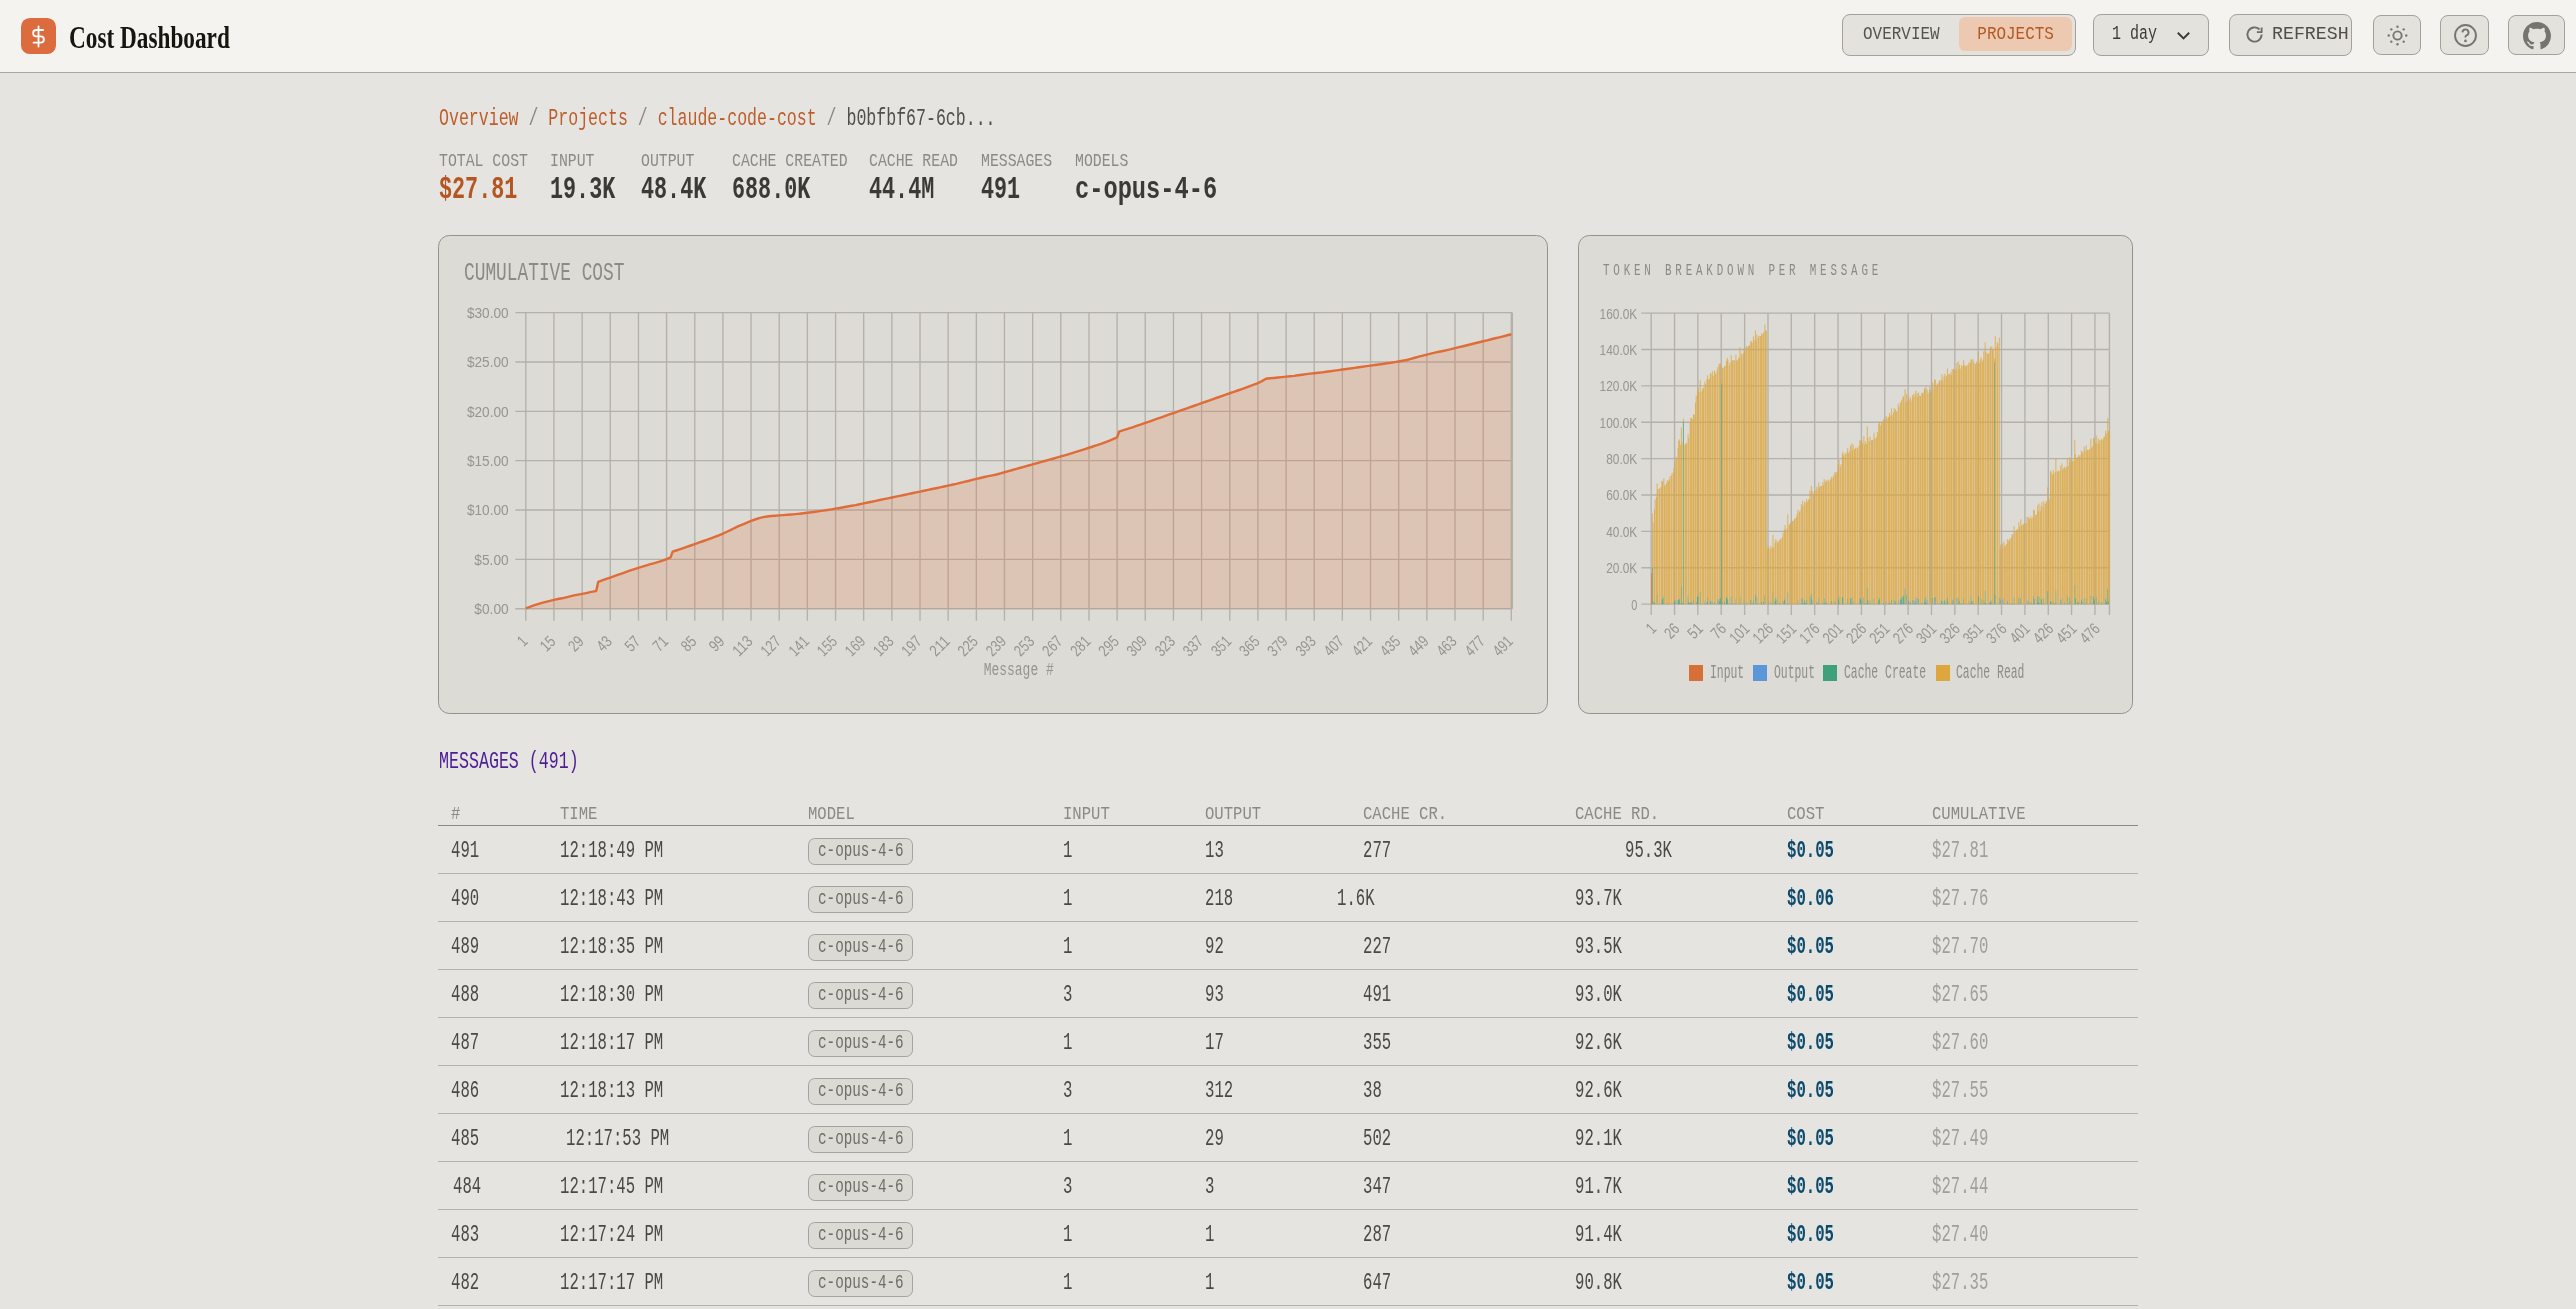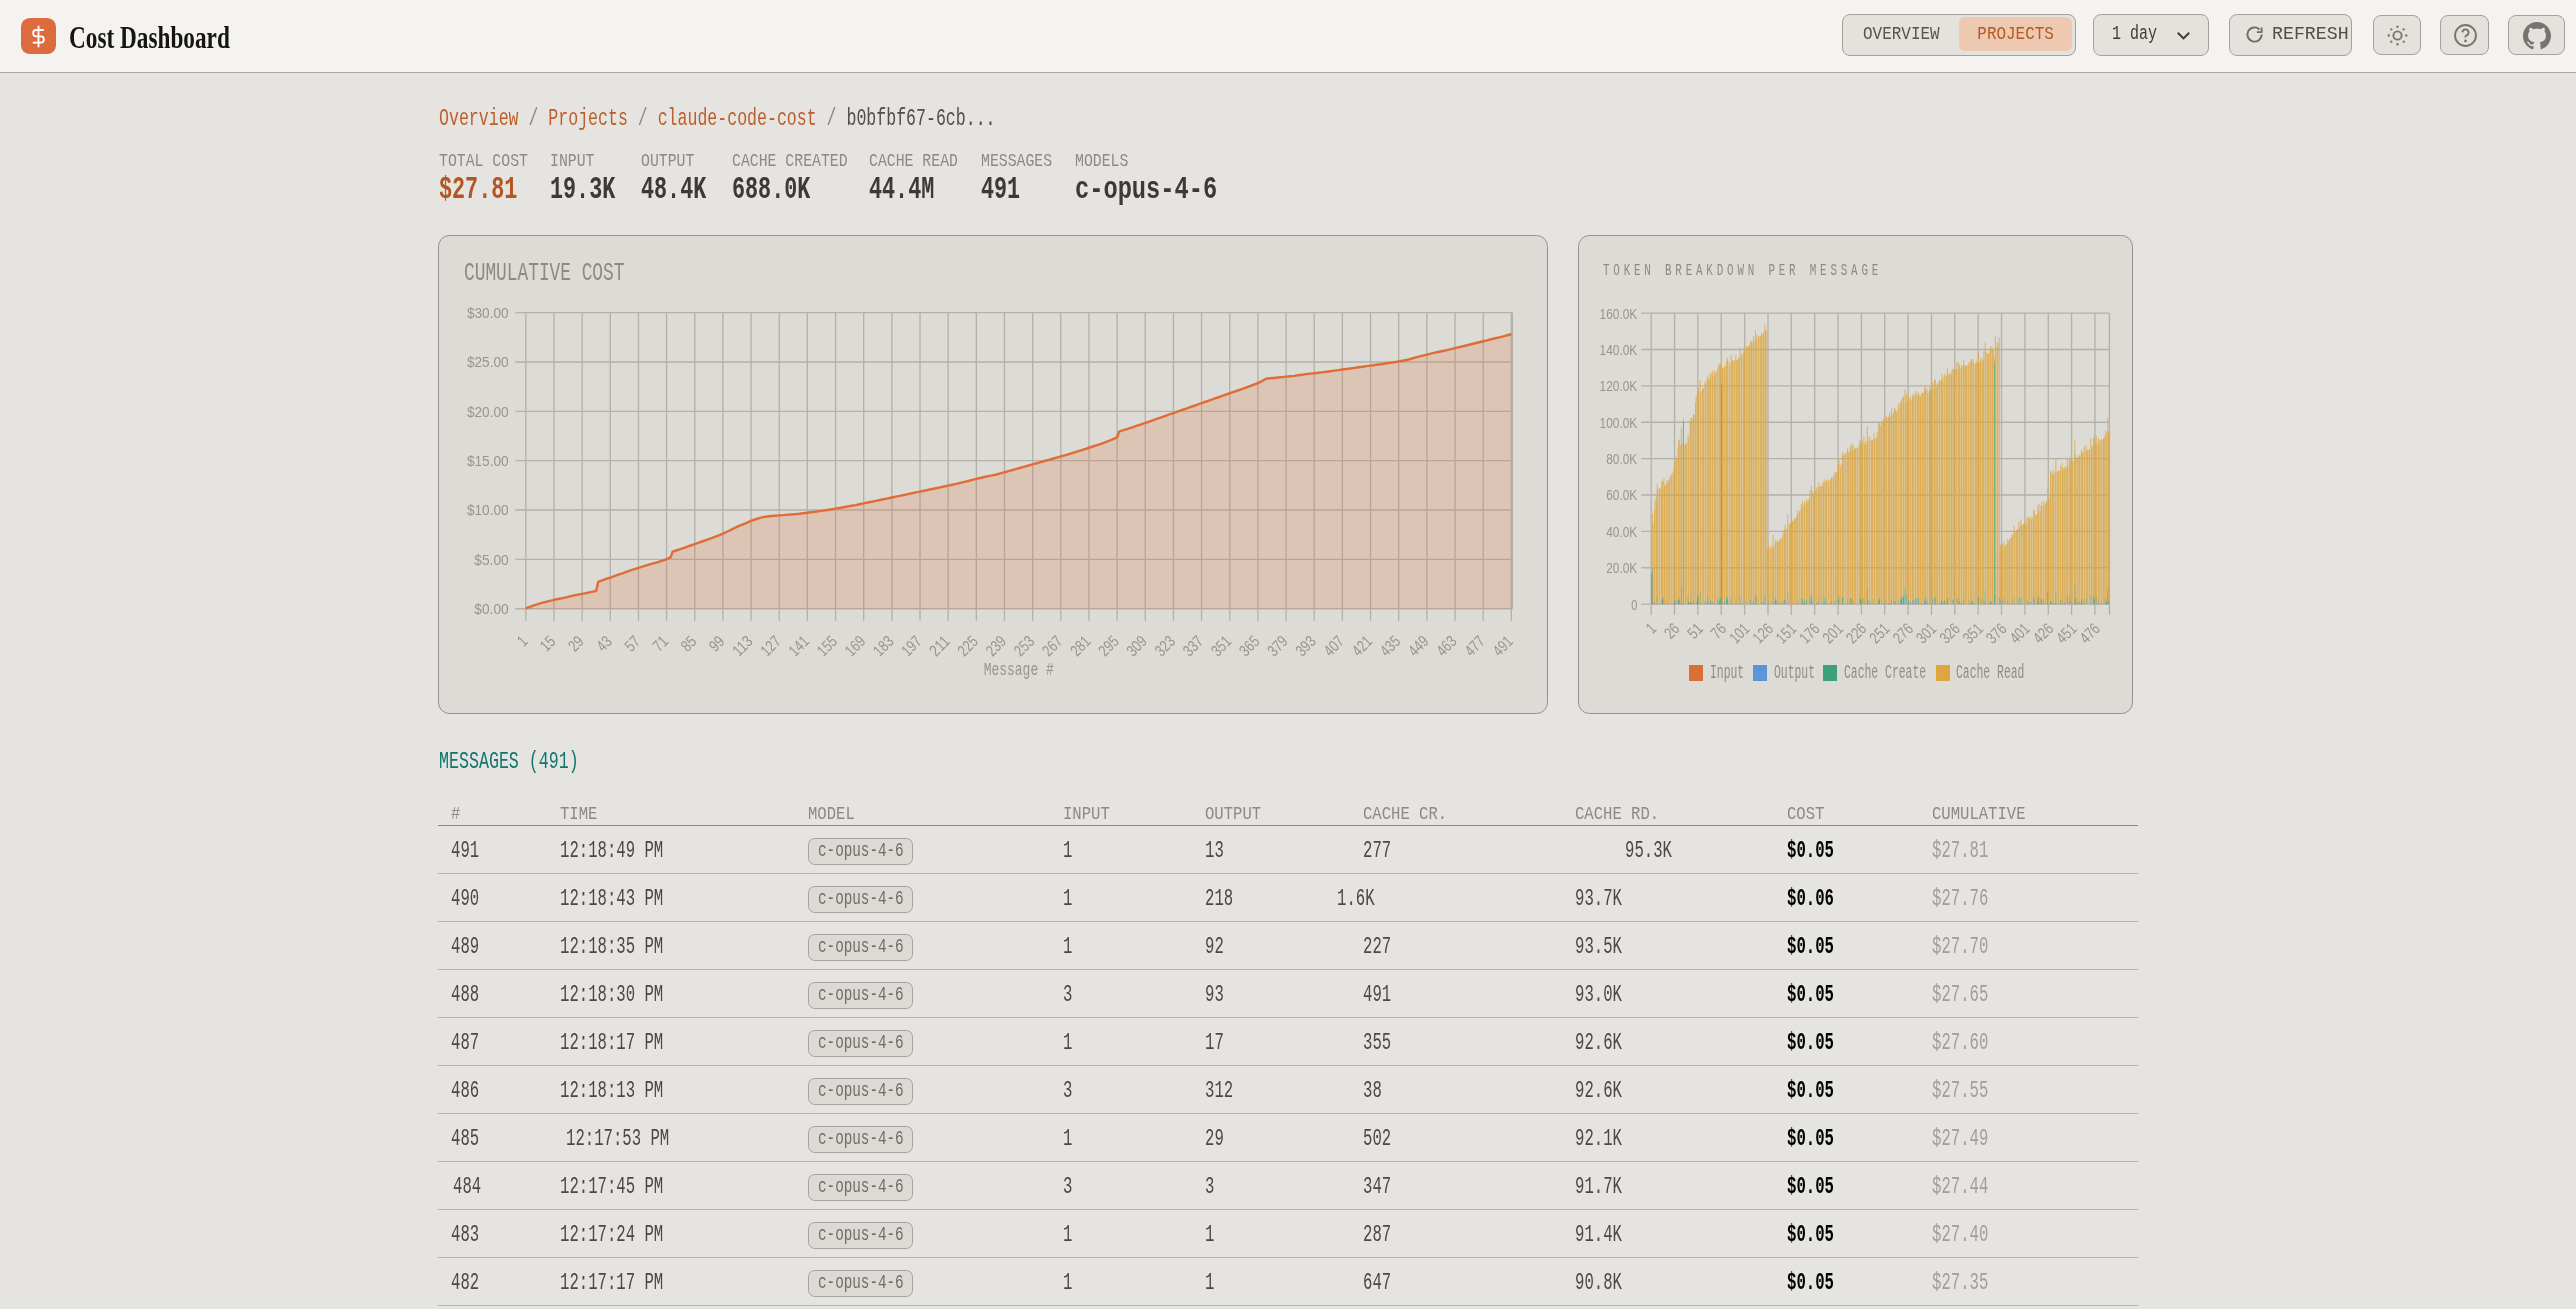--- a/index.html
+++ b/index.html
@@ -36,28 +36,28 @@
 
 .card { position:absolute; top:162px; background:#dddbd5; border:1.3px solid #94938b; border-radius:11.4px; }
 .card1 { left:0; width:1110px; height:479px; }
 .card2 { left:1140px; width:555px; height:479px; }
 .ctitle { position:absolute; color:#8b8a84; }
 .ct1 { left:25px; top:28px; font-size:25px; line-height:19px; }
 .ct2 { left:23.6px; top:27px; font-size:16px; line-height:16px; }
 .lsq { position:absolute; top:429px; width:14px; height:15.5px; }
 .llab { position:absolute; top:427px; font-size:20px; line-height:20px; color:#8e8d87; }
 
-.msgtitle { position:absolute; top:675px; left:0.7px; font-size:23.6px; line-height:27px; color:#0f766e; }
+.msgtitle { position:absolute; top:675px; left:0.7px; font-size:23.6px; line-height:27px; color:#4c1d95; }
 .thead { position:absolute; top:718px; left:0; width:1700px; height:35px; font-size:19px;
   color:#8b8a84; border-bottom:1.3px solid #8a8981; }
 .tbody { position:absolute; top:753px; left:0; width:1700px; }
 .trow { position:relative; width:1700px; height:48px; border-bottom:1.3px solid #b5b3ac; font-size:23px; color:#4a4945; }
 .tc { position:absolute; top:calc(50% + 1.3px); transform:translateY(-50%); }
 .thead .tc { top:12px; transform:none; }
-.trow .cost { color:#000000; font-weight:700; }
+.trow .cost { color:#0c4a6e; font-weight:700; }
 .trow .cum { color:#a09f98; }
 .badge { display:inline-block; border:1.3px solid #a5a49c; background:#dcdad4; border-radius:6.7px;
   height:27px; line-height:24px; padding:0 8.8px; font-size:21px; color:#6e6d67; width:105px; overflow:visible; }
 </style></head>
 <body>
 <header>
   <div class="logo">
       <svg width="23" height="23" viewBox="0 0 24 24" fill="none" stroke="#fff" stroke-width="1.9" stroke-linecap="round" style="position:absolute;left:6px;top:6.7px">
         <path d="M12 1.5v21"></path>
         <path d="M16.8 5.2H9.7a3.3 3.3 0 0 0 0 6.6h4.6a3.3 3.3 0 0 1 0 6.6H6.8"></path>

